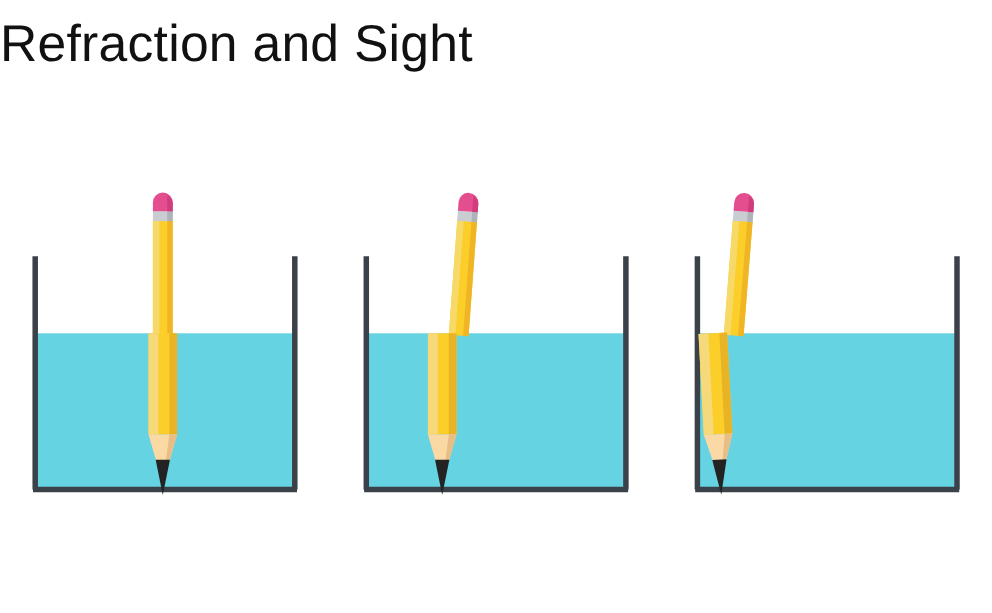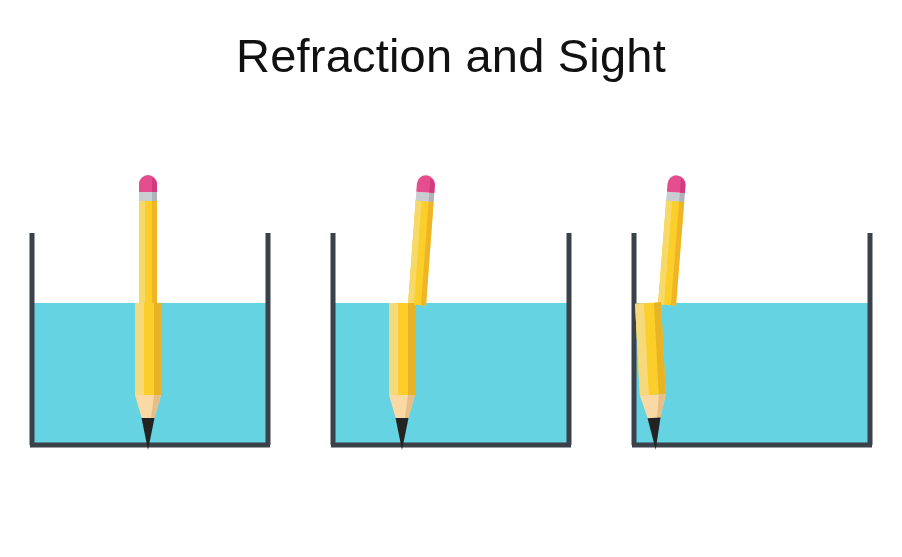--- a/index.html
+++ b/index.html
@@ -18,28 +18,27 @@
     position: relative;
     width: 902px;
     height: 557px;
     background: #ffffff;
   }
   #title {
     position: absolute;
     top: 12px;
     left: 0;
     width: 902px;
-    text-align: center;
+    text-align: left;
     font-size: 47px;
     font-weight: 400;
     letter-spacing: 0.2px;
     color: #111111;
     line-height: 1.15;
     white-space: nowrap;
-    margin-top: 17px;
   }
   .panel {
     position: absolute;
     top: 170px;
     width: 300px;
     height: 300px;
   }
   #panel-1 { left: 0px; }
   #panel-2 { left: 301px; }
   #panel-3 { left: 602px; }

